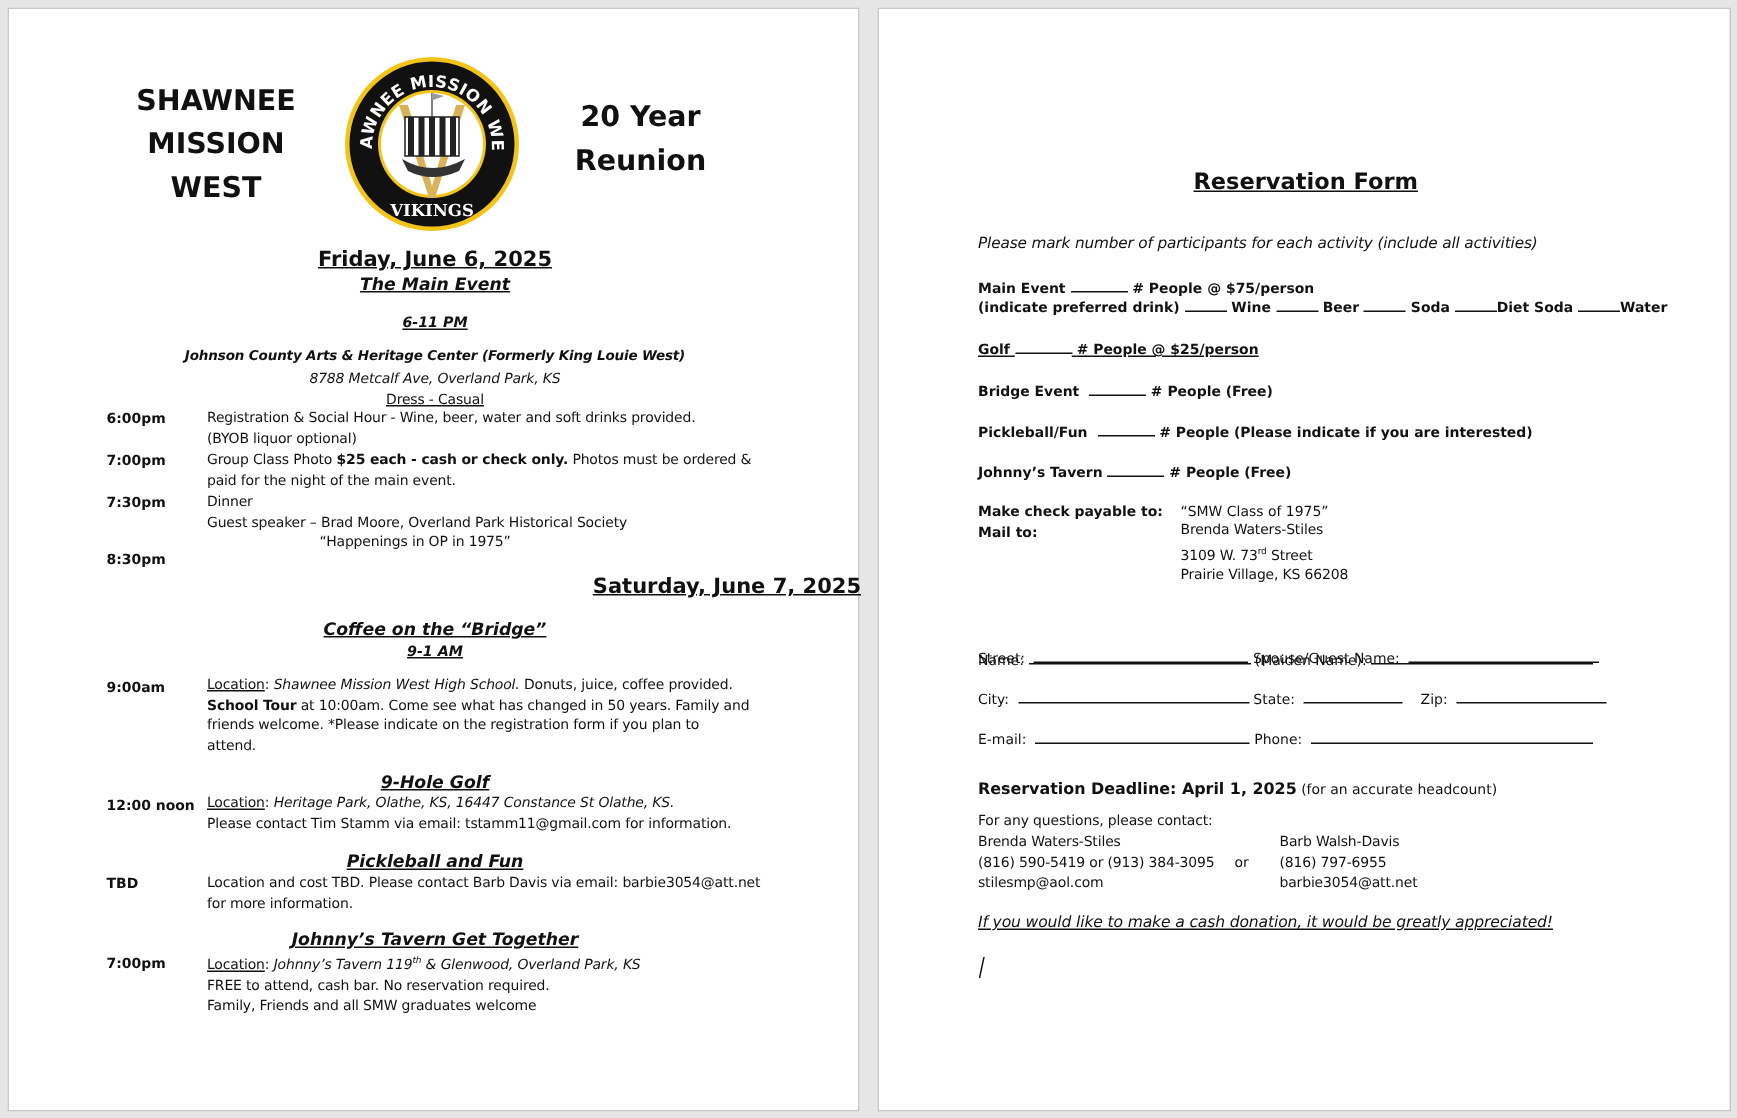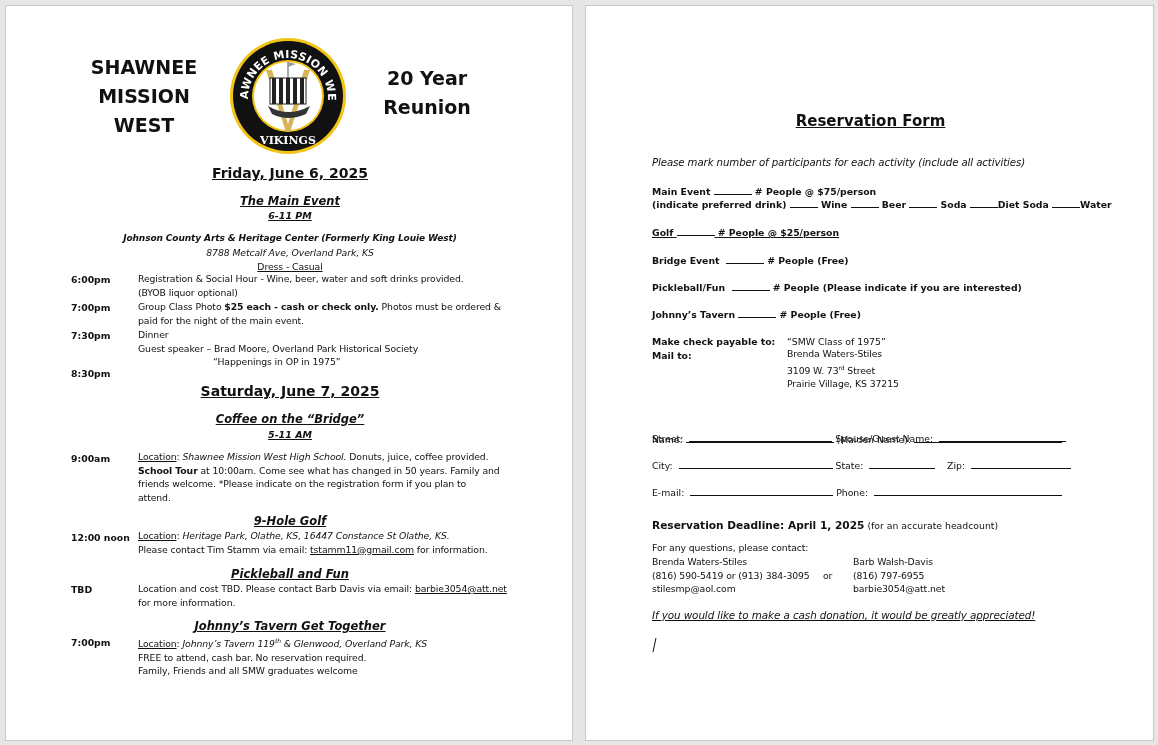--- a/index.html
+++ b/index.html
@@ -21,21 +21,21 @@
   .t { font-family:"DejaVu Sans", sans-serif; font-size:9.3px; line-height:13.6px; letter-spacing:-0.1px; }
   .b { font-weight:bold; }
   .i { font-style:italic; }
   .u { text-decoration:underline; }
   .center { text-align:center; }
   .time { font-family:"DejaVu Sans", sans-serif; font-weight:bold; font-size:9.3px; }
   .form-title { font-family:"DejaVu Sans", sans-serif; font-weight:bold; font-size:15px; text-decoration:underline; }
   .fld { font-family:"DejaVu Sans", sans-serif; font-size:9.3px; }
   .line { display:inline-block; border-bottom:1px solid #111; height:9px; vertical-align:baseline; }
   .cursor { position:absolute; width:1px; height:14px; background:#111; transform:skewX(-12deg); }
-  a, .link { color:#111; text-decoration:underline; }
+  a, .link { color:#111; }
 </style>
 </head>
 <body>
 
 <div id="page-left" class="page">
 
   <div class="abs hdr-big" style="left:78px;top:47px;width:120px;">
     <div>SHAWNEE</div>
     <div>MISSION</div>
     <div>WEST</div>
@@ -71,21 +71,21 @@
       <path d="M 40 70 Q 60 82 82 70 L 78 78 Q 60 86 44 78 Z" fill="#333"></path>
     </svg>
   </div>
 
   <div class="abs hdr-big" style="left:366px;top:58px;width:110px;">
     <div>20 Year</div>
     <div>Reunion</div>
   </div>
 
   <div class="abs day center" style="left:0;width:568px;top:159px;">Friday, June 6, 2025</div>
-  <div class="abs ev center" style="left:0;width:568px;top:188px;">The Main Event</div>
+  <div class="abs ev center" style="left:0;width:568px;top:176px;">The Main Event</div>
   <div class="abs evtime center" style="left:0;width:568px;top:204px;">6-11 PM</div>
   <div class="abs t center b i" style="left:0;width:568px;top:226px;font-size:9px;">Johnson County Arts &amp; Heritage Center (Formerly King Louie West)</div>
   <div class="abs t center i" style="left:0;width:568px;top:240px;">8788 Metcalf Ave, Overland Park, KS</div>
   <div class="abs t center" style="left:0;width:568px;top:254px;text-decoration:underline;">Dress - Casual</div>
 
   <div>
     <div class="abs time" style="left:65px;top:268px;">6:00pm</div>
     <div class="abs t" style="left:132px;top:266px;">
       <div>Registration &amp; Social Hour - Wine, beer, water and soft drinks provided.</div>
       <div>(BYOB liquor optional)</div>
@@ -98,24 +98,24 @@
     </div>
 
     <div class="abs time" style="left:65px;top:324px;">7:30pm</div>
     <div class="abs t" style="left:132px;top:322px;">Dinner</div>
 
     <div class="abs time" style="left:65px;top:338px;margin-top:24px;">8:30pm</div>
     <div class="abs t" style="left:132px;top:336px;">Guest speaker – Brad Moore, Overland Park Historical Society</div>
     <div class="abs t" style="left:207px;top:349px;">“Happenings in OP in 1975”</div>
   </div>
 
-  <div class="abs day center" style="left:0;width:568px;top:377px;">Saturday, June 7, 2025</div>
+  <div class="abs day center" style="left:0;width:568px;top:377px;text-align:right;">Saturday, June 7, 2025</div>
 
   <div class="abs ev center" style="left:0;width:568px;top:406px;">Coffee on the “Bridge”</div>
-  <div class="abs evtime center" style="left:0;width:568px;top:423px;">5-11 AM</div>
+  <div class="abs evtime center" style="left:0;width:568px;top:423px;">9-1 AM</div>
   <div class="abs time" style="left:65px;top:447px;">9:00am</div>
   <div class="abs t" style="left:132px;top:444px;">
     <div><span class="u">Location</span>: <span class="i">Shawnee Mission West High School.</span><span>  Donuts, juice, coffee provided.</span></div>
     <div><span class="b">School Tour</span><span> at 10:00am.  Come see what has changed in 50 years.  Family and</span></div>
     <div>friends welcome.   *Please indicate on the registration form if you plan to</div>
     <div>attend.</div>
   </div>
 
   <div class="abs ev center" style="left:0;width:568px;top:508px;">9-Hole Golf</div>
   <div class="abs time" style="left:65px;top:526px;">12:00 noon</div>
@@ -181,21 +181,21 @@
     <span class="line" style="width:38px;"></span>
     <span># People (Free)</span>
   </div>
 
   <div class="abs fld b" style="left:66px;top:330px;">Make check payable to:</div>
   <div class="abs fld" style="left:201px;top:330px;">“SMW Class of 1975”</div>
   <div class="abs fld b" style="left:66px;top:344px;">Mail to:</div>
   <div class="abs t" style="left:201px;top:341px;">
     <div>Brenda Waters-Stiles</div>
     <div><span>3109 W. 73</span><sup style="font-size:6px;">rd</sup><span> Street</span></div>
-    <div>Prairie Village, KS 37215</div>
+    <div>Prairie Village, KS 66208</div>
   </div>
 
   <div class="abs fld" style="left:66px;top:399px;margin-top:28px;">
     <span>Name:</span>
     <span class="line" style="width:148px;"></span>
     <span>(Maiden Name):</span>
     <span class="line" style="width:148px;"></span>
   </div>
   <div class="abs fld" style="left:66px;top:426px;">
     <span>Street:</span>&nbsp;

